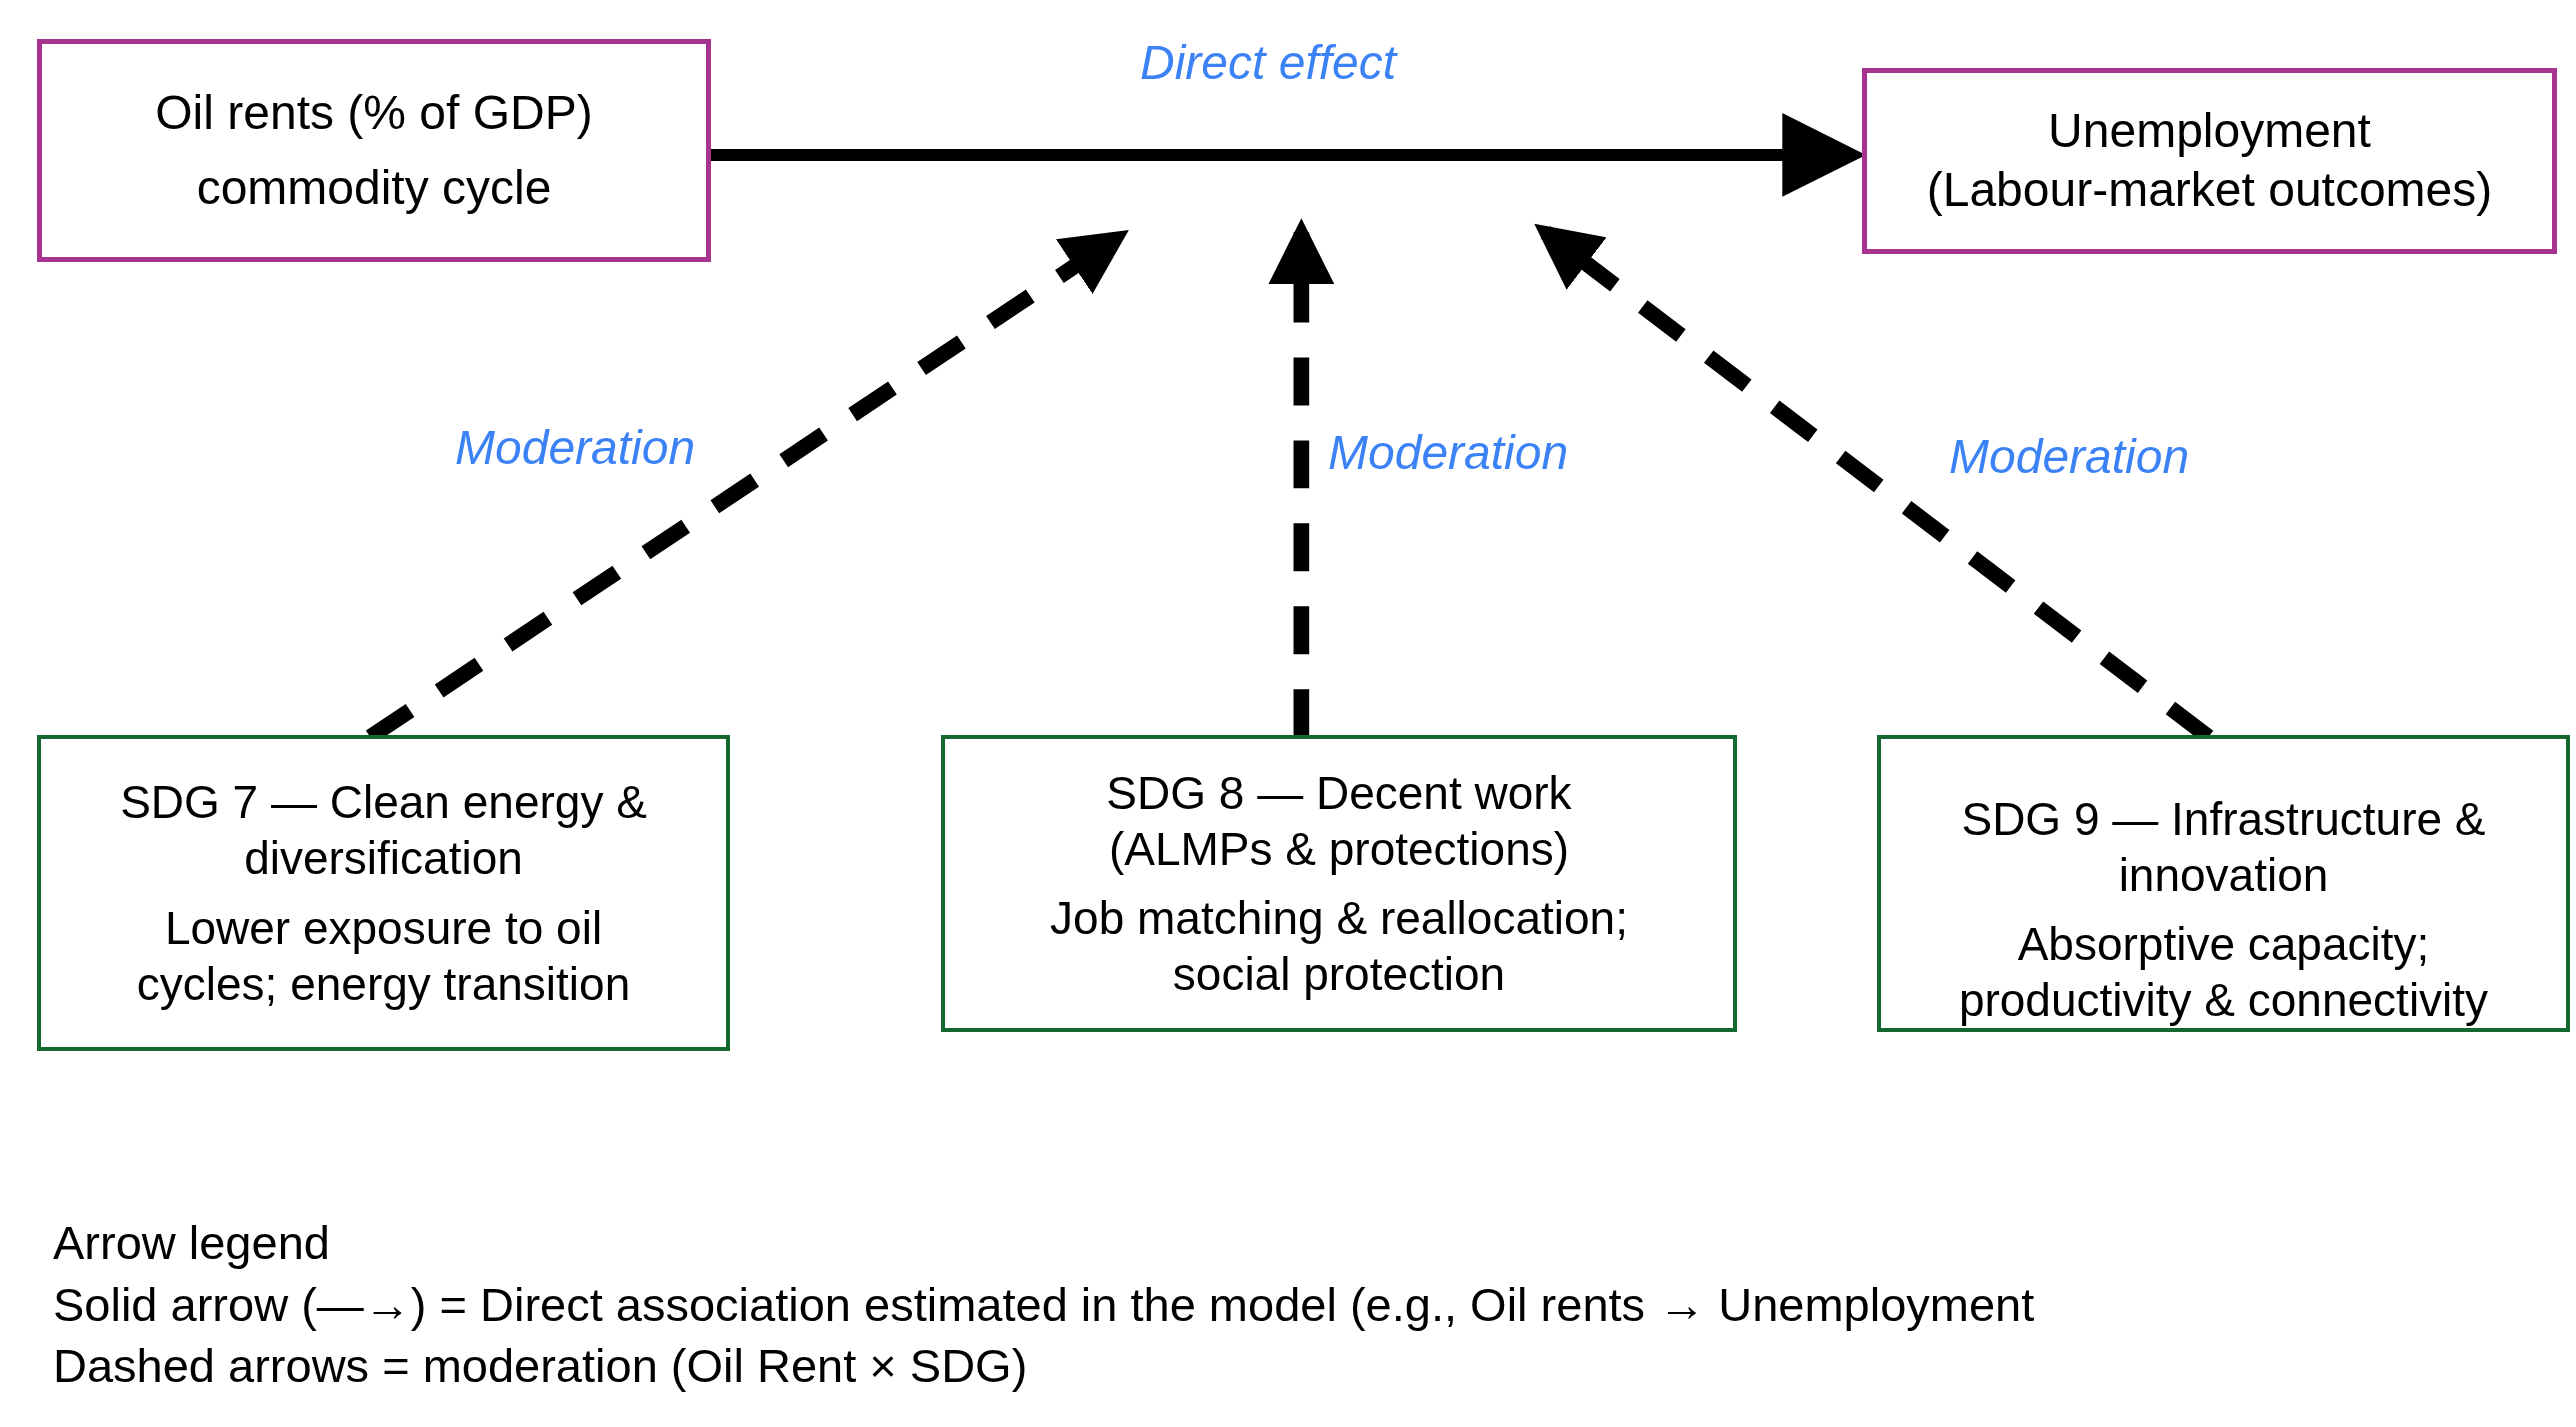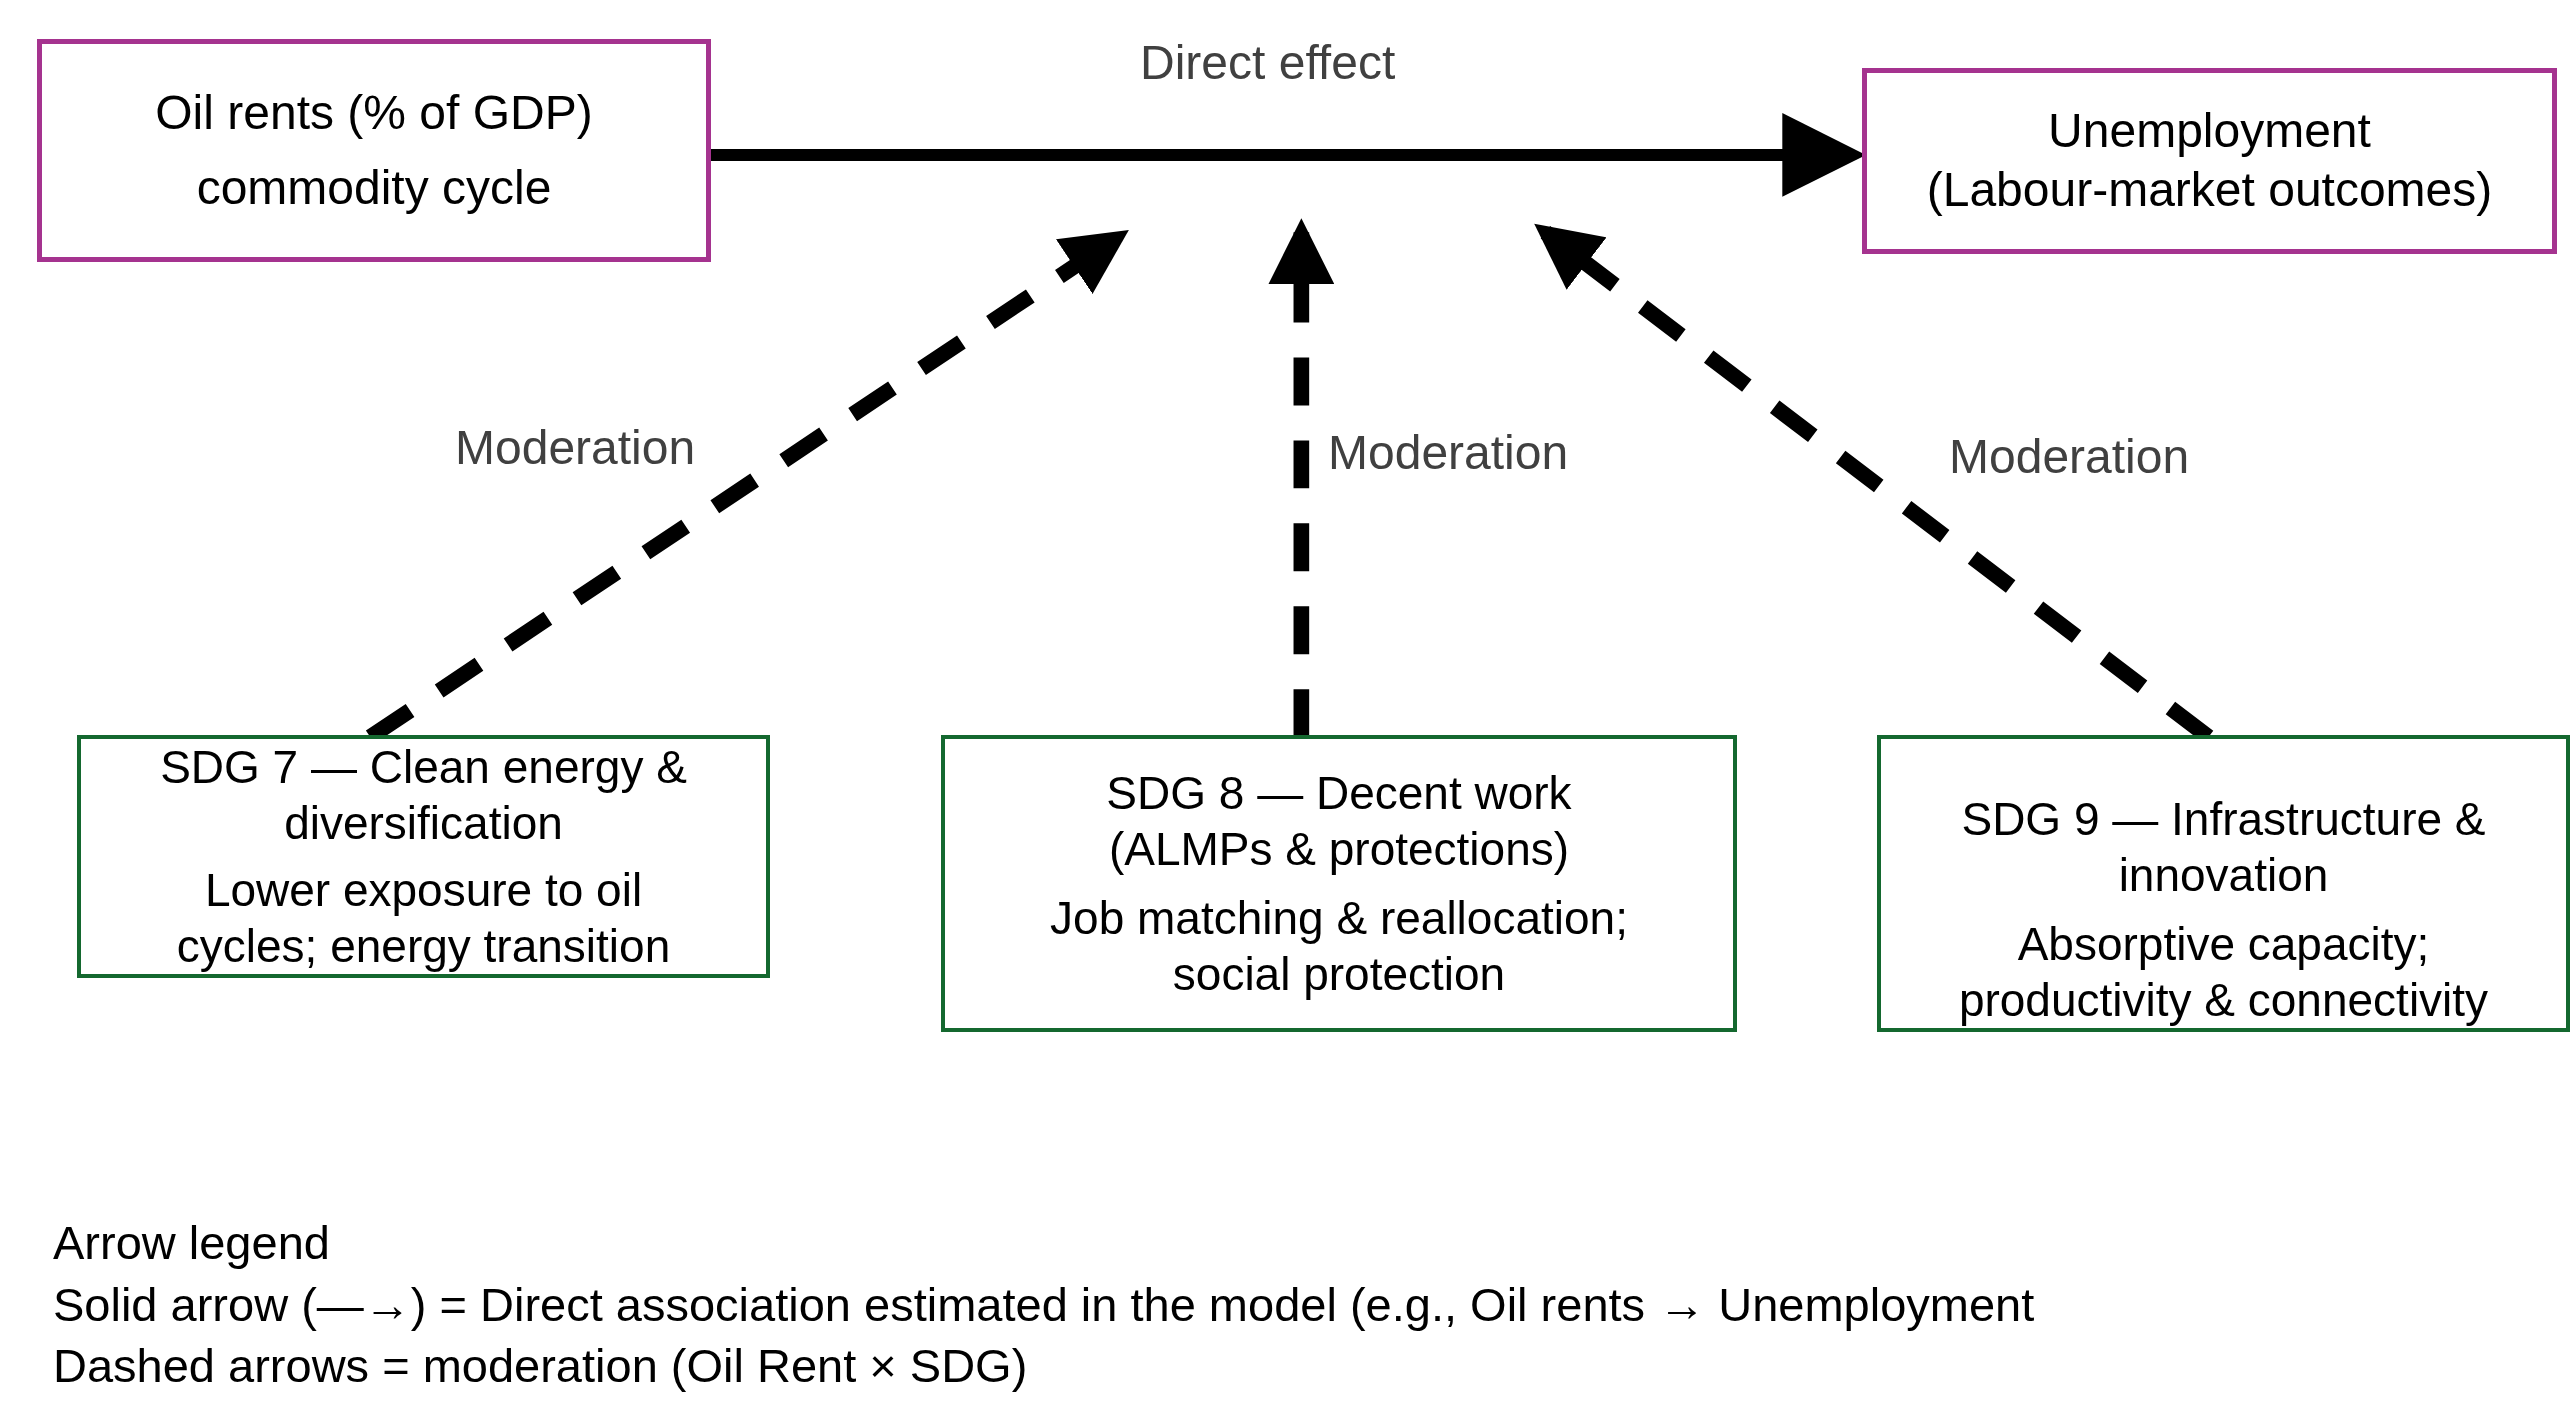--- a/index.html
+++ b/index.html
@@ -44,42 +44,42 @@
   #box-oil-rents {
     left: 37px;  top: 39px;  width: 674px;  height: 223px;
     font-size: 48px;
     gap: 16px;
   }
   #box-unemployment {
     left: 1862px; top: 68px;  width: 695px;  height: 186px;
     font-size: 48px;
   }
   #box-sdg7 {
-    left: 37px;  top: 735px; width: 693px;  height: 243px;
+    left: 37px;  top: 735px; width: 693px;  height: 316px;
     font-size: 46px;
-    margin-left: 40px;
   }
   #box-sdg8 {
     left: 941px; top: 735px; width: 796px; height: 297px;
     font-size: 46px;
   }
   #box-sdg9 {
     left: 1877px; top: 735px; width: 693px; height: 297px;
     font-size: 46px;
     justify-content: flex-end;
   }
   .box .gap { height: 13px; }
 
   
   .lbl {
     position: absolute;
-    color: #404040;
+    color: #3b82f6;
     font-size: 48px;
     white-space: nowrap;
     line-height: 1;
+    font-style: italic;
   }
   #lbl-direct-effect { left: 1140px; top: 39px; }
   #lbl-mod-1 { left: 455px;  top: 424px; }
   #lbl-mod-2 { left: 1328px; top: 429px; }
   #lbl-mod-3 { left: 1949px; top: 433px; }
 
   
   #legend {
     position: absolute;
     left: 53px;

